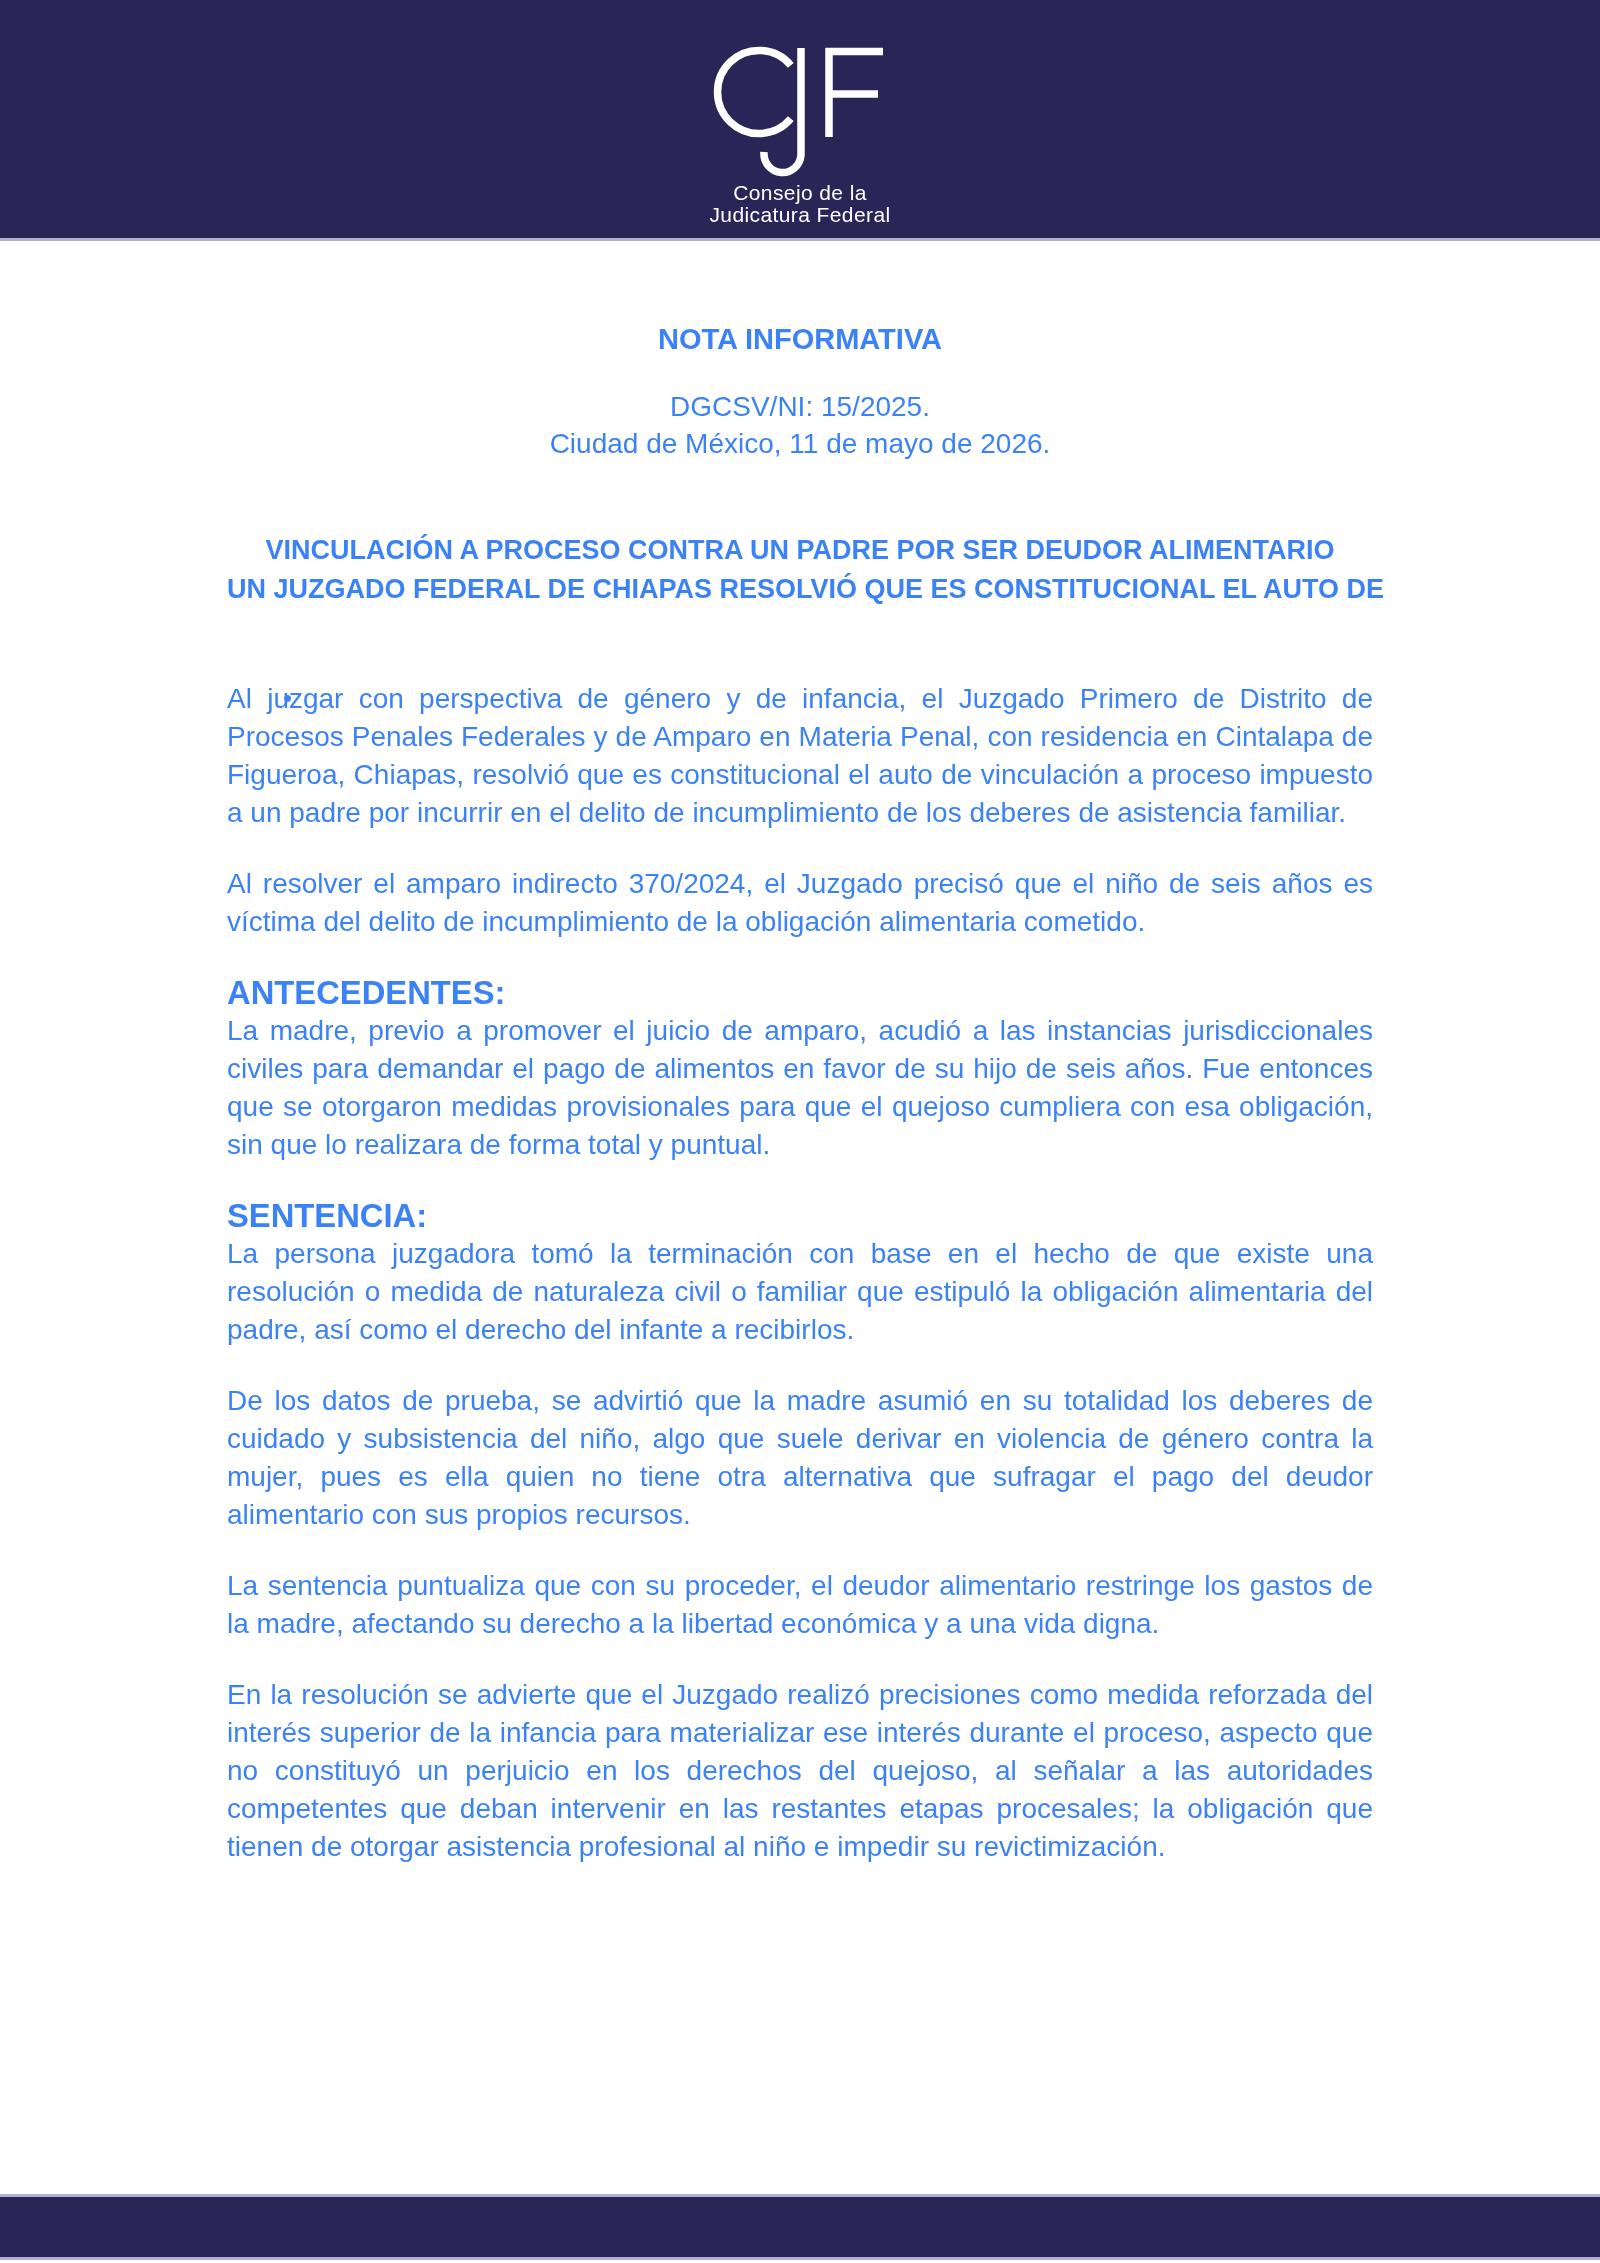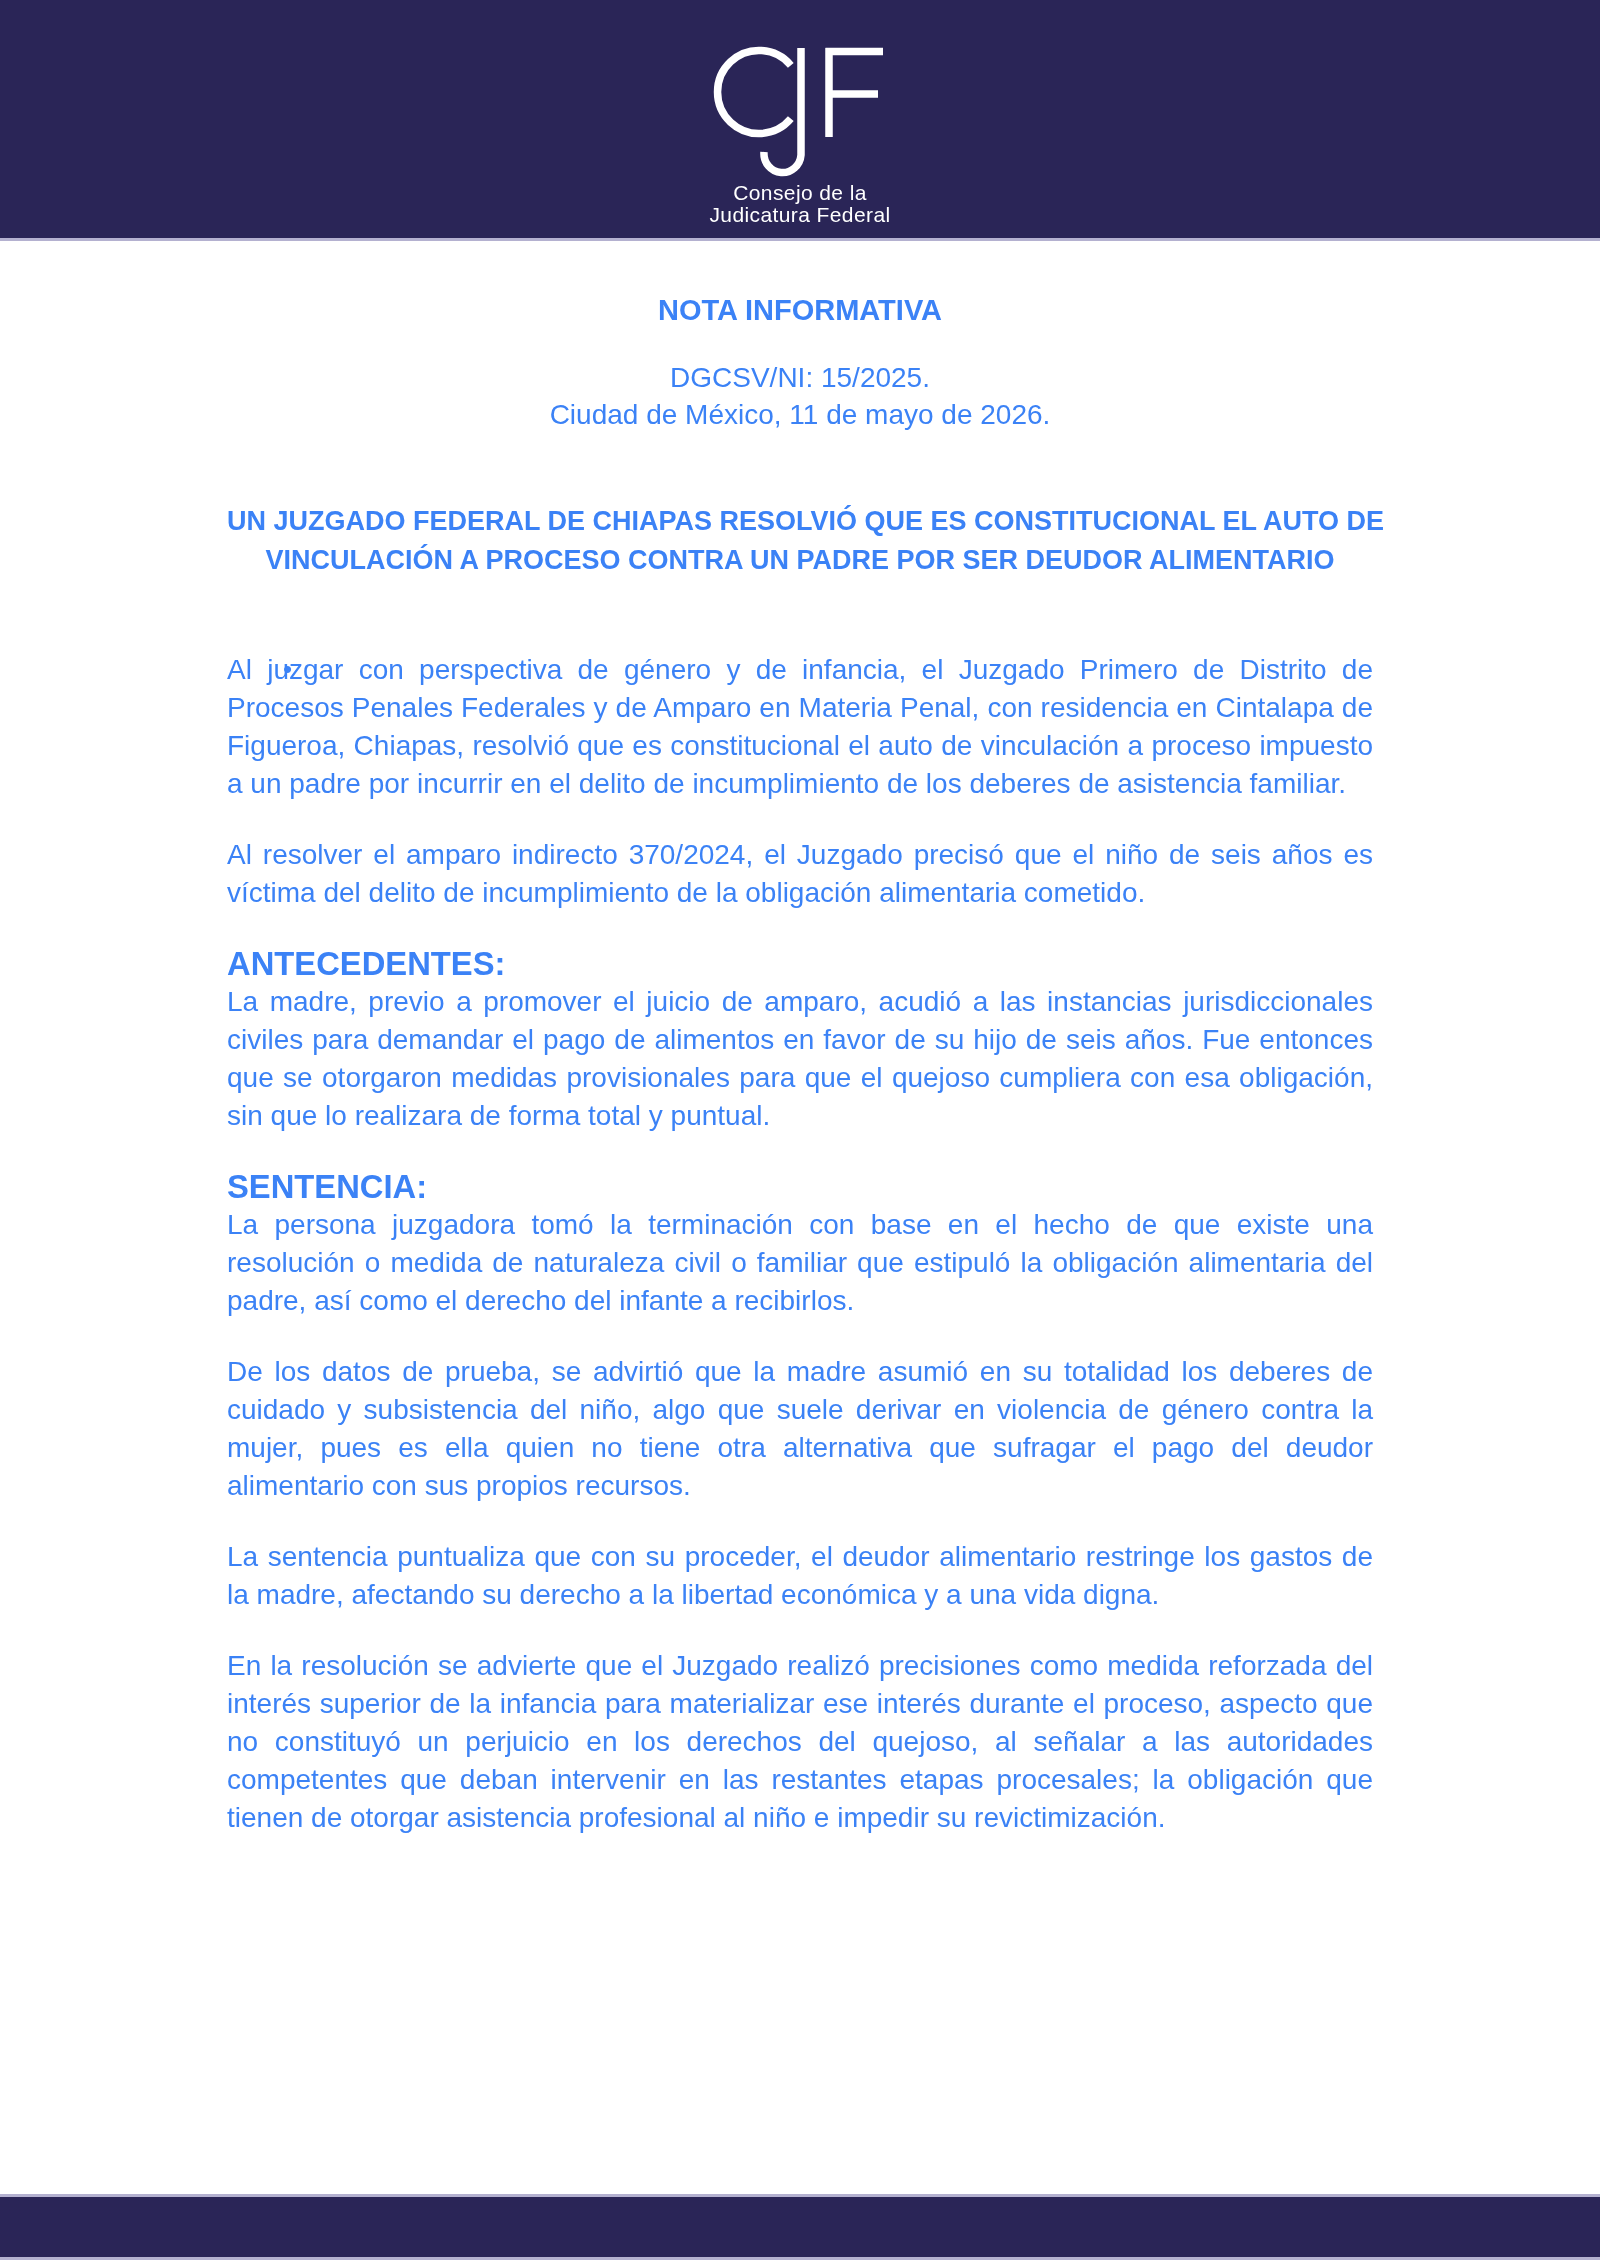--- a/index.html
+++ b/index.html
@@ -27,21 +27,21 @@
   .logo text{
     fill:#ffffff;
     font-family:"Liberation Sans", sans-serif;
     font-size:21px;
     letter-spacing:0.4px;
   }
   
   .doc{
     position:absolute;top:241px;left:0;
     width:1600px;
-    padding:50px 227px 0 227px;
+    padding:79px 227px 0 227px;
     box-sizing:border-box;
     font-size:28px;
     line-height:38px;
   }
   .kicker{
     margin:0 0 30px 0;
     font-size:29px;font-weight:bold;
     line-height:38px;
     text-align:center;
   }
@@ -113,22 +113,22 @@
   <div class="doc">
 
     <h1 class="kicker">NOTA INFORMATIVA</h1>
 
     <div class="ref-block">
       <div>DGCSV/NI: 15/2025.</div>
       <div>Ciudad de México, 11 de mayo de 2026.</div>
     </div>
 
     <h2 class="title">
+      <div class="title-line">VINCULACIÓN A PROCESO CONTRA UN PADRE POR SER DEUDOR ALIMENTARIO</div>
       <div class="title-line">UN JUZGADO FEDERAL DE CHIAPAS RESOLVIÓ QUE ES CONSTITUCIONAL EL AUTO DE</div>
-      <div class="title-line">VINCULACIÓN A PROCESO CONTRA UN PADRE POR SER DEUDOR ALIMENTARIO</div>
     </h2>
 
     <div class="bullet-item">
       <span class="marker">•</span>
     </div>
 
     <p>Al juzgar con perspectiva de género y de infancia, el Juzgado Primero de Distrito de Procesos Penales Federales y de Amparo en Materia Penal, con residencia en Cintalapa de Figueroa, Chiapas, resolvió que es constitucional el auto de vinculación a proceso impuesto a un padre por incurrir en el delito de incumplimiento de los deberes de asistencia familiar.</p>
     <p>Al resolver el amparo indirecto 370/2024, el Juzgado precisó que el niño de seis años es víctima del delito de incumplimiento de la obligación alimentaria cometido.</p>
 
     <h3 class="sec-heading">ANTECEDENTES:</h3>

